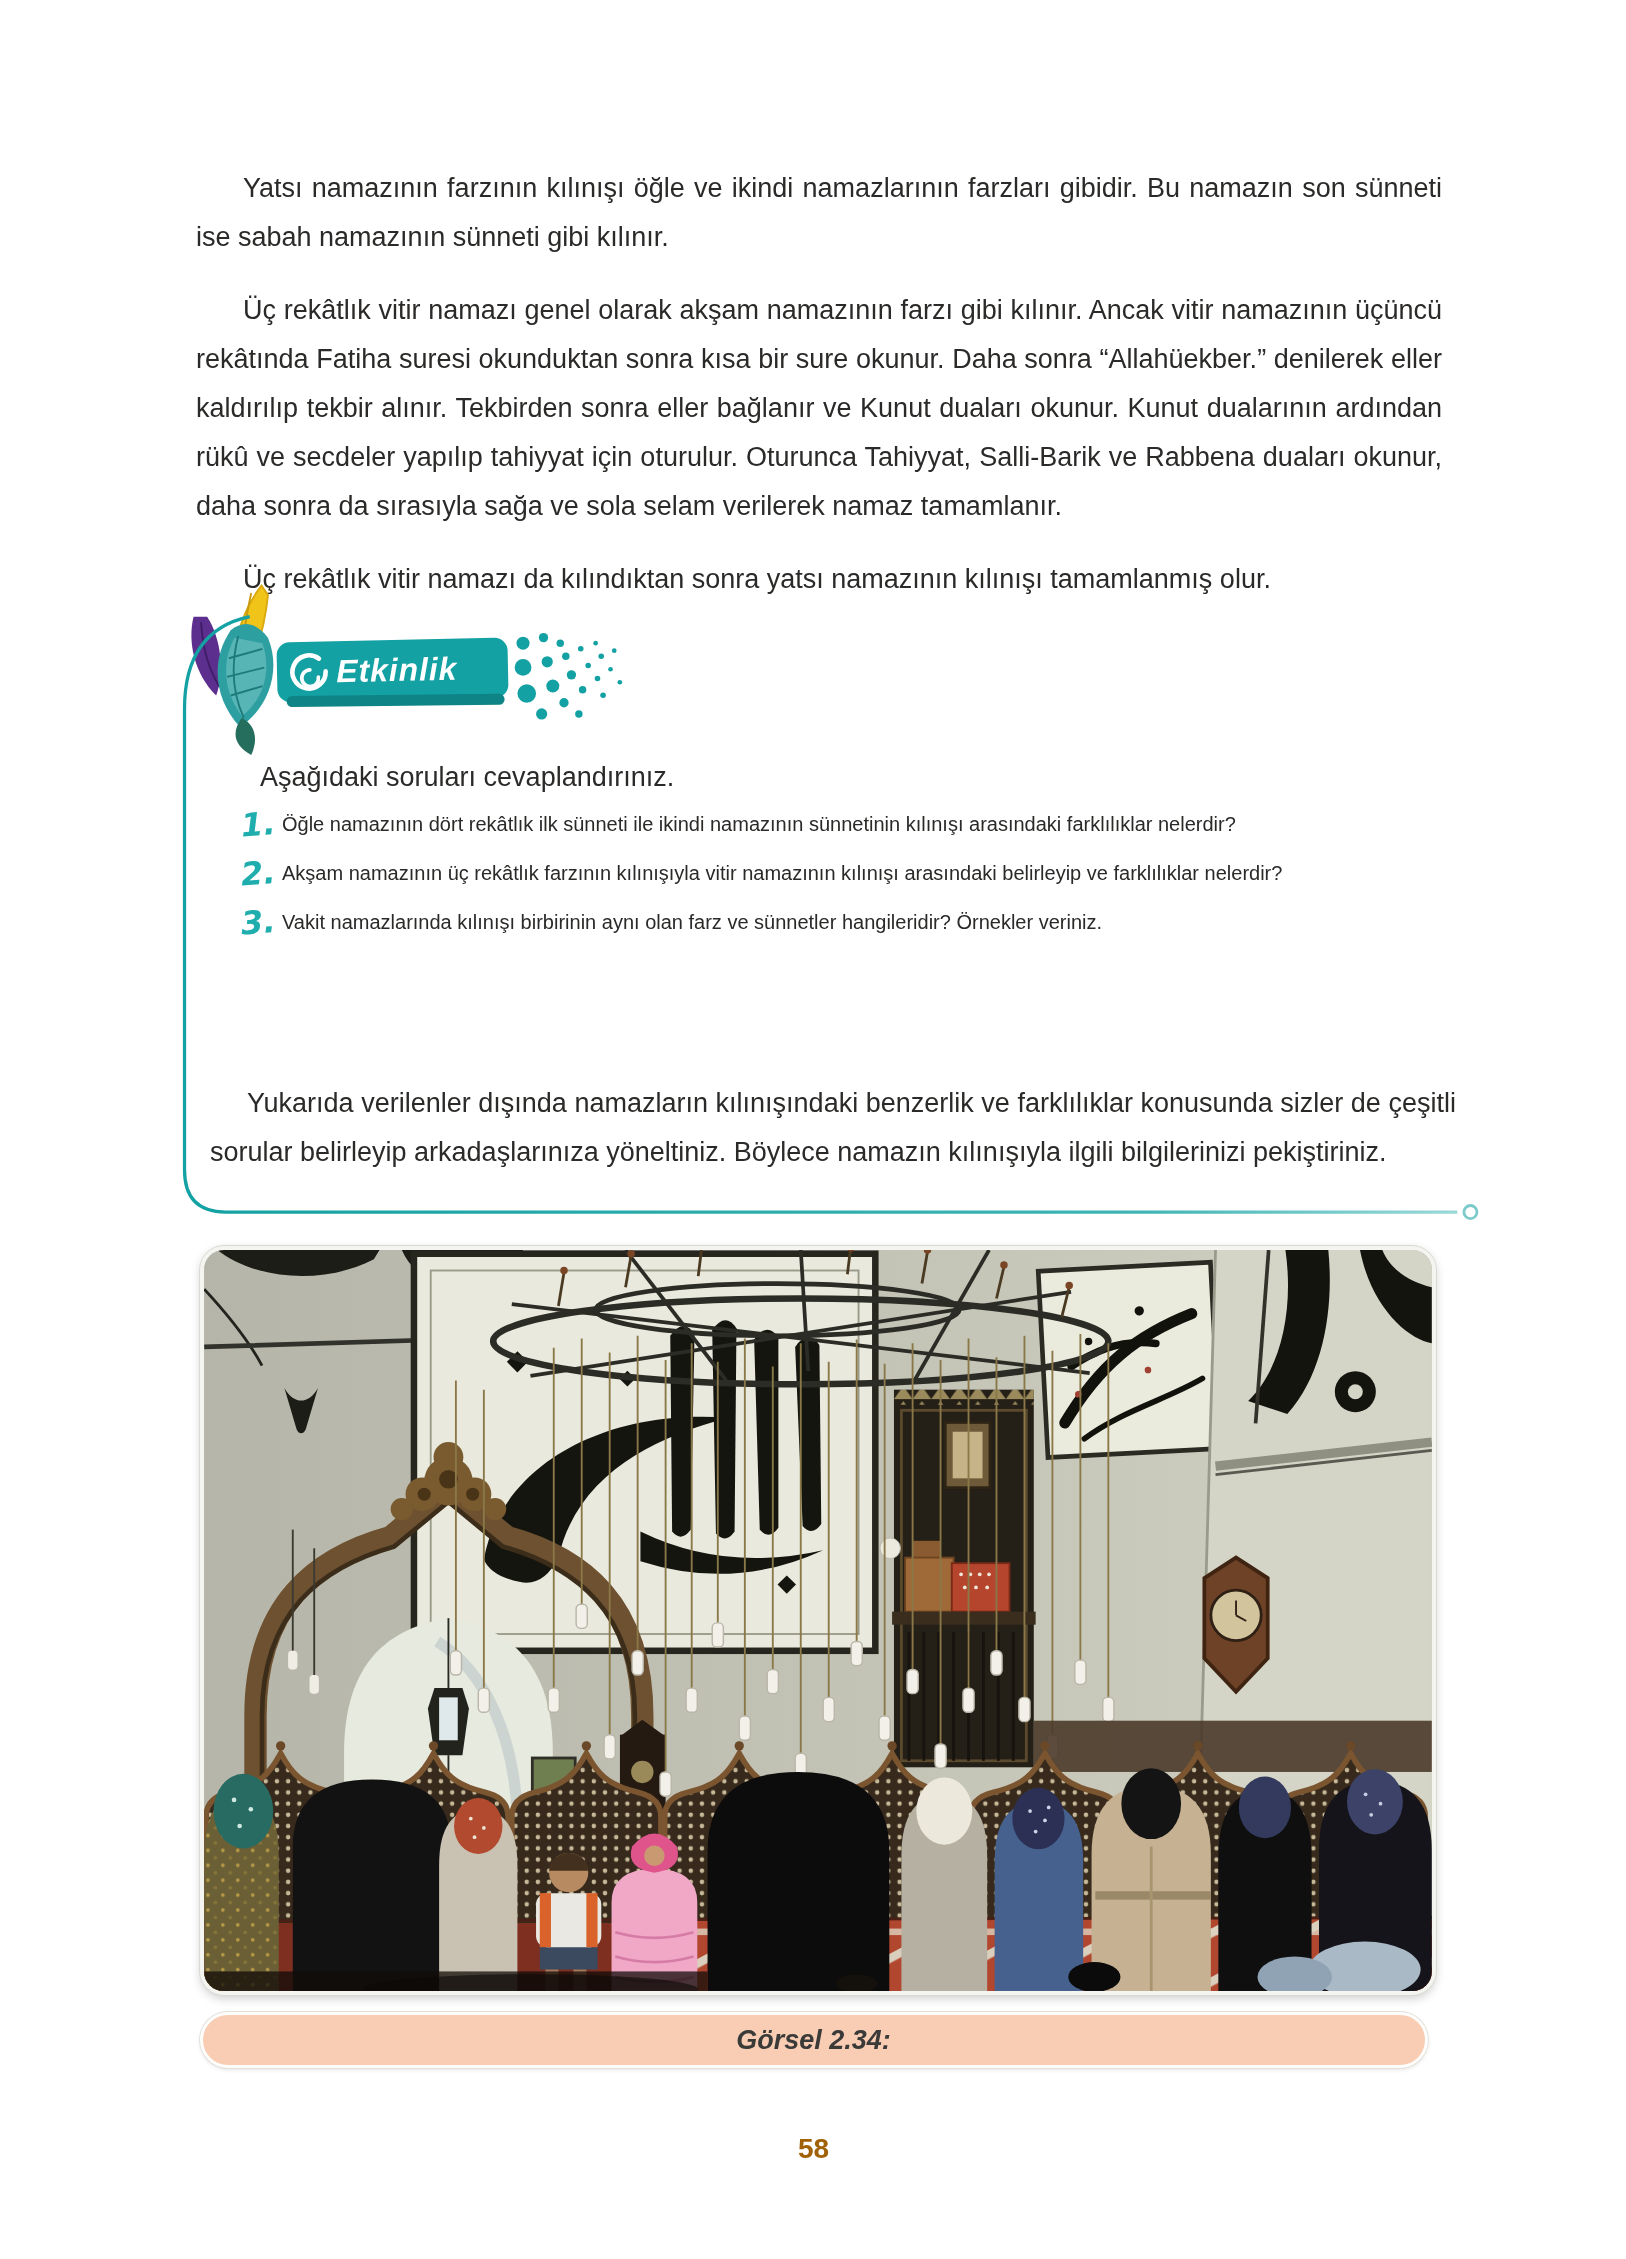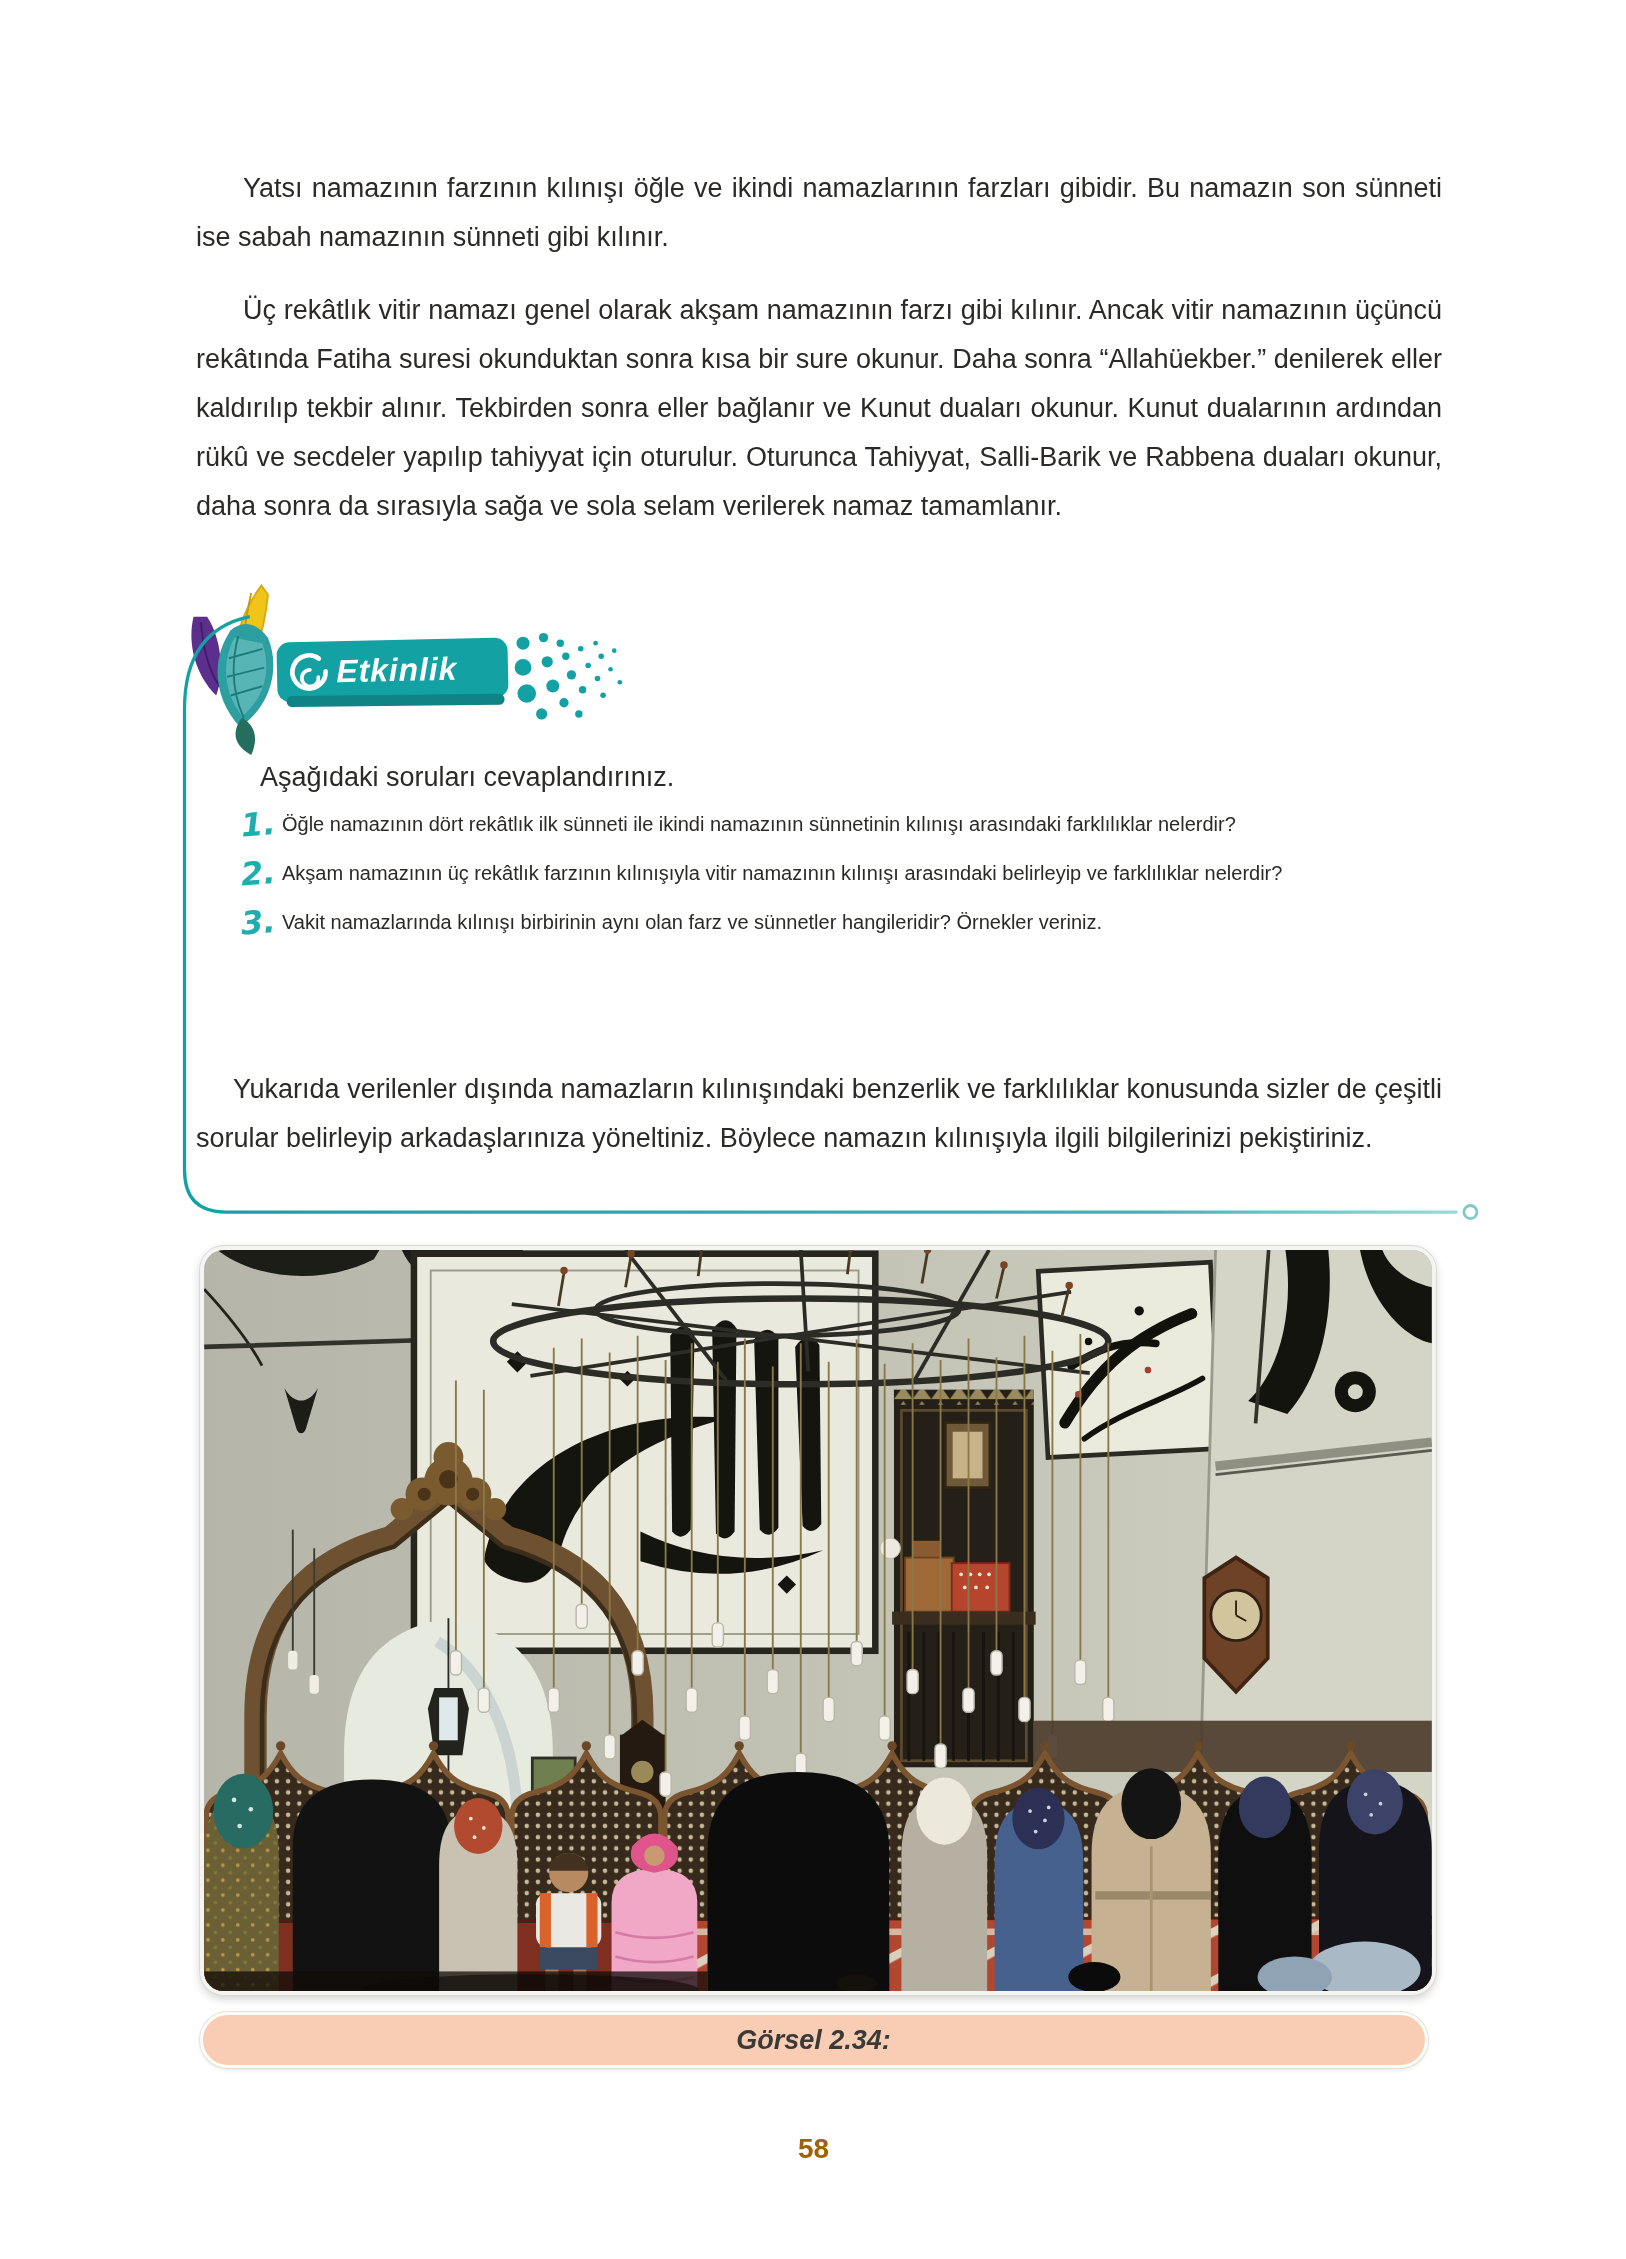--- a/index.html
+++ b/index.html
@@ -20,21 +20,21 @@
   .ribbon-label{color:#ffffff;font-weight:bold;font-style:italic;font-size:32px;letter-spacing:0.9px;margin-left:3.7px;}
   .dots{position:absolute;left:337px;top:48px;}
   .box-line{position:absolute;left:177px;top:611px;}
   .act-intro{position:absolute;left:244px;top:746px;width:1193px;font-size:27px;margin:16px;}
   .questions{position:absolute;left:241px;top:800px;width:1204px;}
   .q-row{display:flex;align-items:flex-start;}
   .q-num{flex:0 0 41px;color:#1fadae;font-weight:bold;font-style:italic;font-size:32px;
          line-height:49px;transform:rotate(-4deg);font-family:"DejaVu Sans", sans-serif;}
   .q-text{flex:1;font-size:20px;line-height:49px;text-align:justify;}
   .act-closing{position:absolute;left:196px;top:1065px;width:1246px;font-size:27px;line-height:49px;
-               text-align:justify;text-indent:37px;margin:0;}
+               text-align:justify;text-indent:37px;margin:14px;}
   
   .photo{position:absolute;left:200px;top:1246px;width:1228px;height:741px;border-radius:24px;
          border:4.7px solid #f4f4f1;box-shadow:0 0 0 0.9px #d9d9d3,0 3.7px 9.3px rgba(0,0,0,.18);
          overflow:hidden;background:#c3c4b6;margin:0;}
   .photo svg{display:block;}
   .caption{position:absolute;left:200px;top:2012px;width:1228px;height:56px;background:#f9cdb4;
            border-radius:30px;border:3.7px solid #fdfdfc;box-shadow:0 0 0 0.9px #e2dfd8,0 1.9px 4.7px rgba(0,0,0,.10);
            display:flex;align-items:center;justify-content:center;font-size:27px;color:#3a3a38;
            box-sizing:border-box;}
   .cap-label{font-weight:bold;font-style:italic;margin-right:1px;}
@@ -43,20 +43,21 @@
                font-size:28px;font-weight:bold;color:#a16207;}
 </style>
 </head>
 <body>
 
 <div class="page">
 
   <section class="body-text">
     <p>Yatsı namazının farzının kılınışı öğle ve ikindi namazlarının farzları gibidir. Bu namazın son sünneti ise sabah namazının sünneti gibi kılınır.</p>
     <p>Üç rekâtlık vitir namazı genel olarak akşam namazının farzı gibi kılınır. Ancak vitir namazının üçüncü rekâtında Fatiha suresi okunduktan sonra kısa bir sure okunur. Daha sonra “Allahüekber.” denilerek eller kaldırılıp tekbir alınır. Tekbirden sonra eller bağlanır ve Kunut duaları okunur. Kunut dualarının ardından rükû ve secdeler yapılıp tahiyyat için oturulur. Oturunca Tahiyyat, Salli-Barik ve Rabbena duaları okunur, daha sonra da sırasıyla sağa ve sola selam verilerek namaz tamamlanır.</p>
+    <p>Üç rekâtlık vitir namazı da kılındıktan sonra yatsı namazının kılınışı tamamlanmış olur.</p>
   </section>
 
   <div class="etk-logo">
     <svg class="feathers" width="149" height="177" viewBox="0 0 160 190">
       <path d="M95 6 C70 38 60 84 66 126 C82 104 98 58 102 16 Z" fill="#f0c419" stroke="#d9a90f" stroke-width="2"></path>
       <path d="M84 14 C76 50 72 90 76 120" stroke="#c79a0c" stroke-width="2" fill="none"></path>
       <g transform="rotate(-16 40 80)">
         <path d="M34 36 C20 60 18 96 34 124 C50 102 56 66 48 40 Z" fill="#5c2e8e"></path>
         <path d="M40 44 C34 72 34 96 40 116" stroke="#3f1d66" stroke-width="2" fill="none"></path>
       </g>

